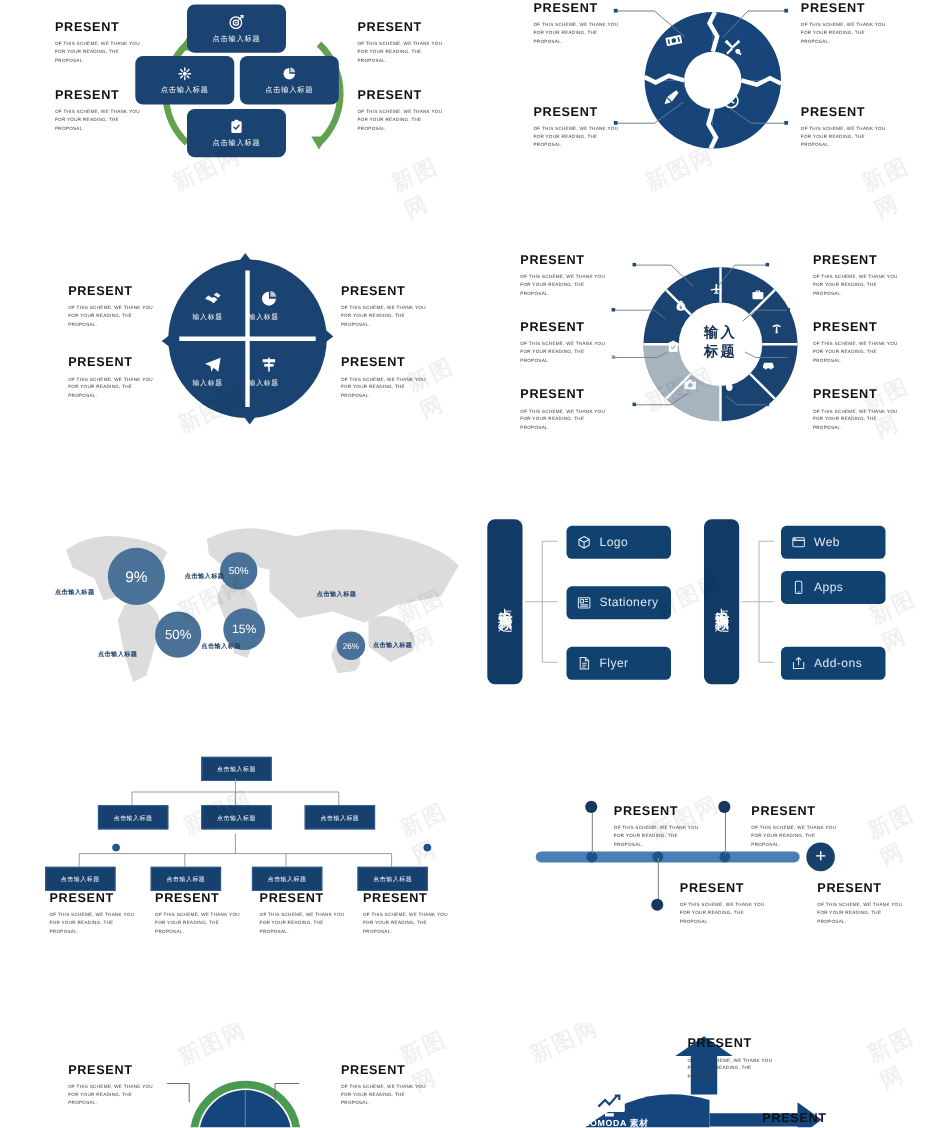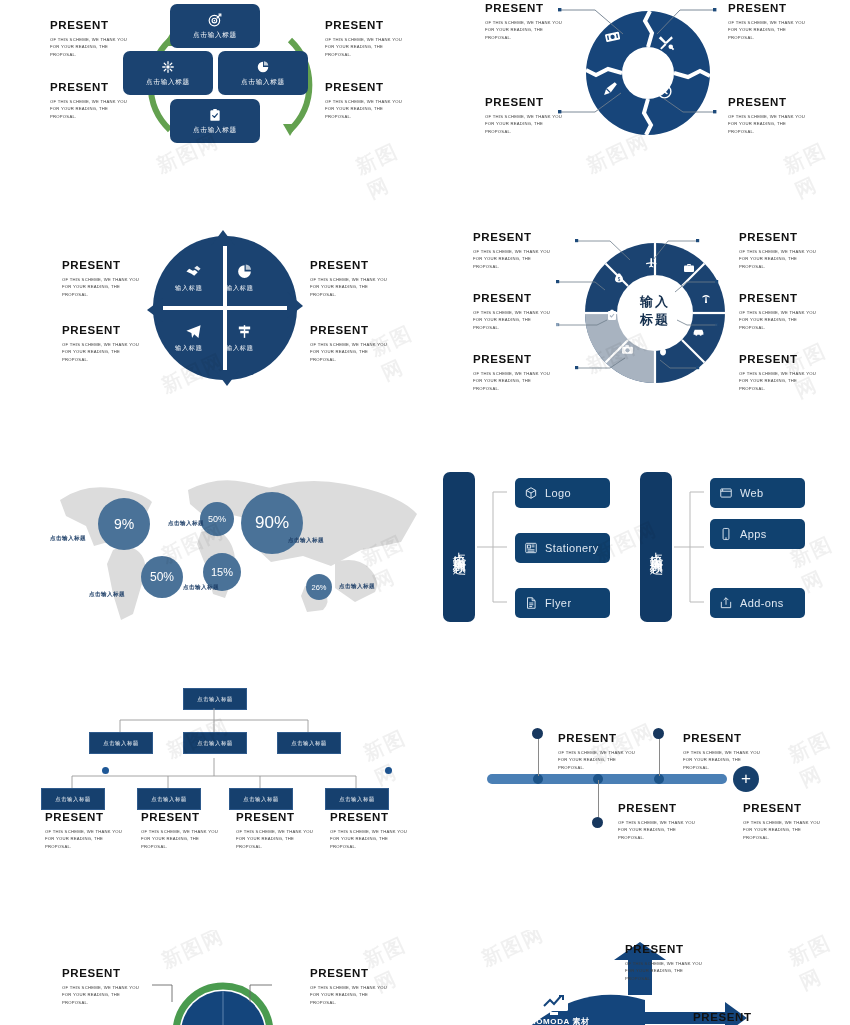--- a/index.html
+++ b/index.html
@@ -497,23 +497,20 @@
   <div class="bub" style="left:98px;top:48px;width:52px;height:52px;font-size:14px;">
     <span>9%</span>
   </div>
   <div class="maplbl" style="left:50px;top:85px;">点击输入标题</div>
 
   <div class="bub" style="left:200px;top:52px;width:34px;height:34px;font-size:9px;">
     <span>50%</span>
   </div>
   <div class="maplbl" style="left:168px;top:70px;">点击输入标题</div>
 
-  <div class="bub" style="left:241px;top:42px;width:62px;height:62px;font-size:17px;">
-    <span>90%</span>
-  </div>
   <div class="maplbl" style="left:288px;top:87px;">点击输入标题</div>
 
   <div class="bub" style="left:141px;top:106px;width:42px;height:42px;font-size:12px;">
     <span>50%</span>
   </div>
   <div class="maplbl" style="left:89px;top:141px;">点击输入标题</div>
 
   <div class="bub" style="left:203px;top:103px;width:38px;height:38px;font-size:11px;">
     <span>15%</span>
   </div>

